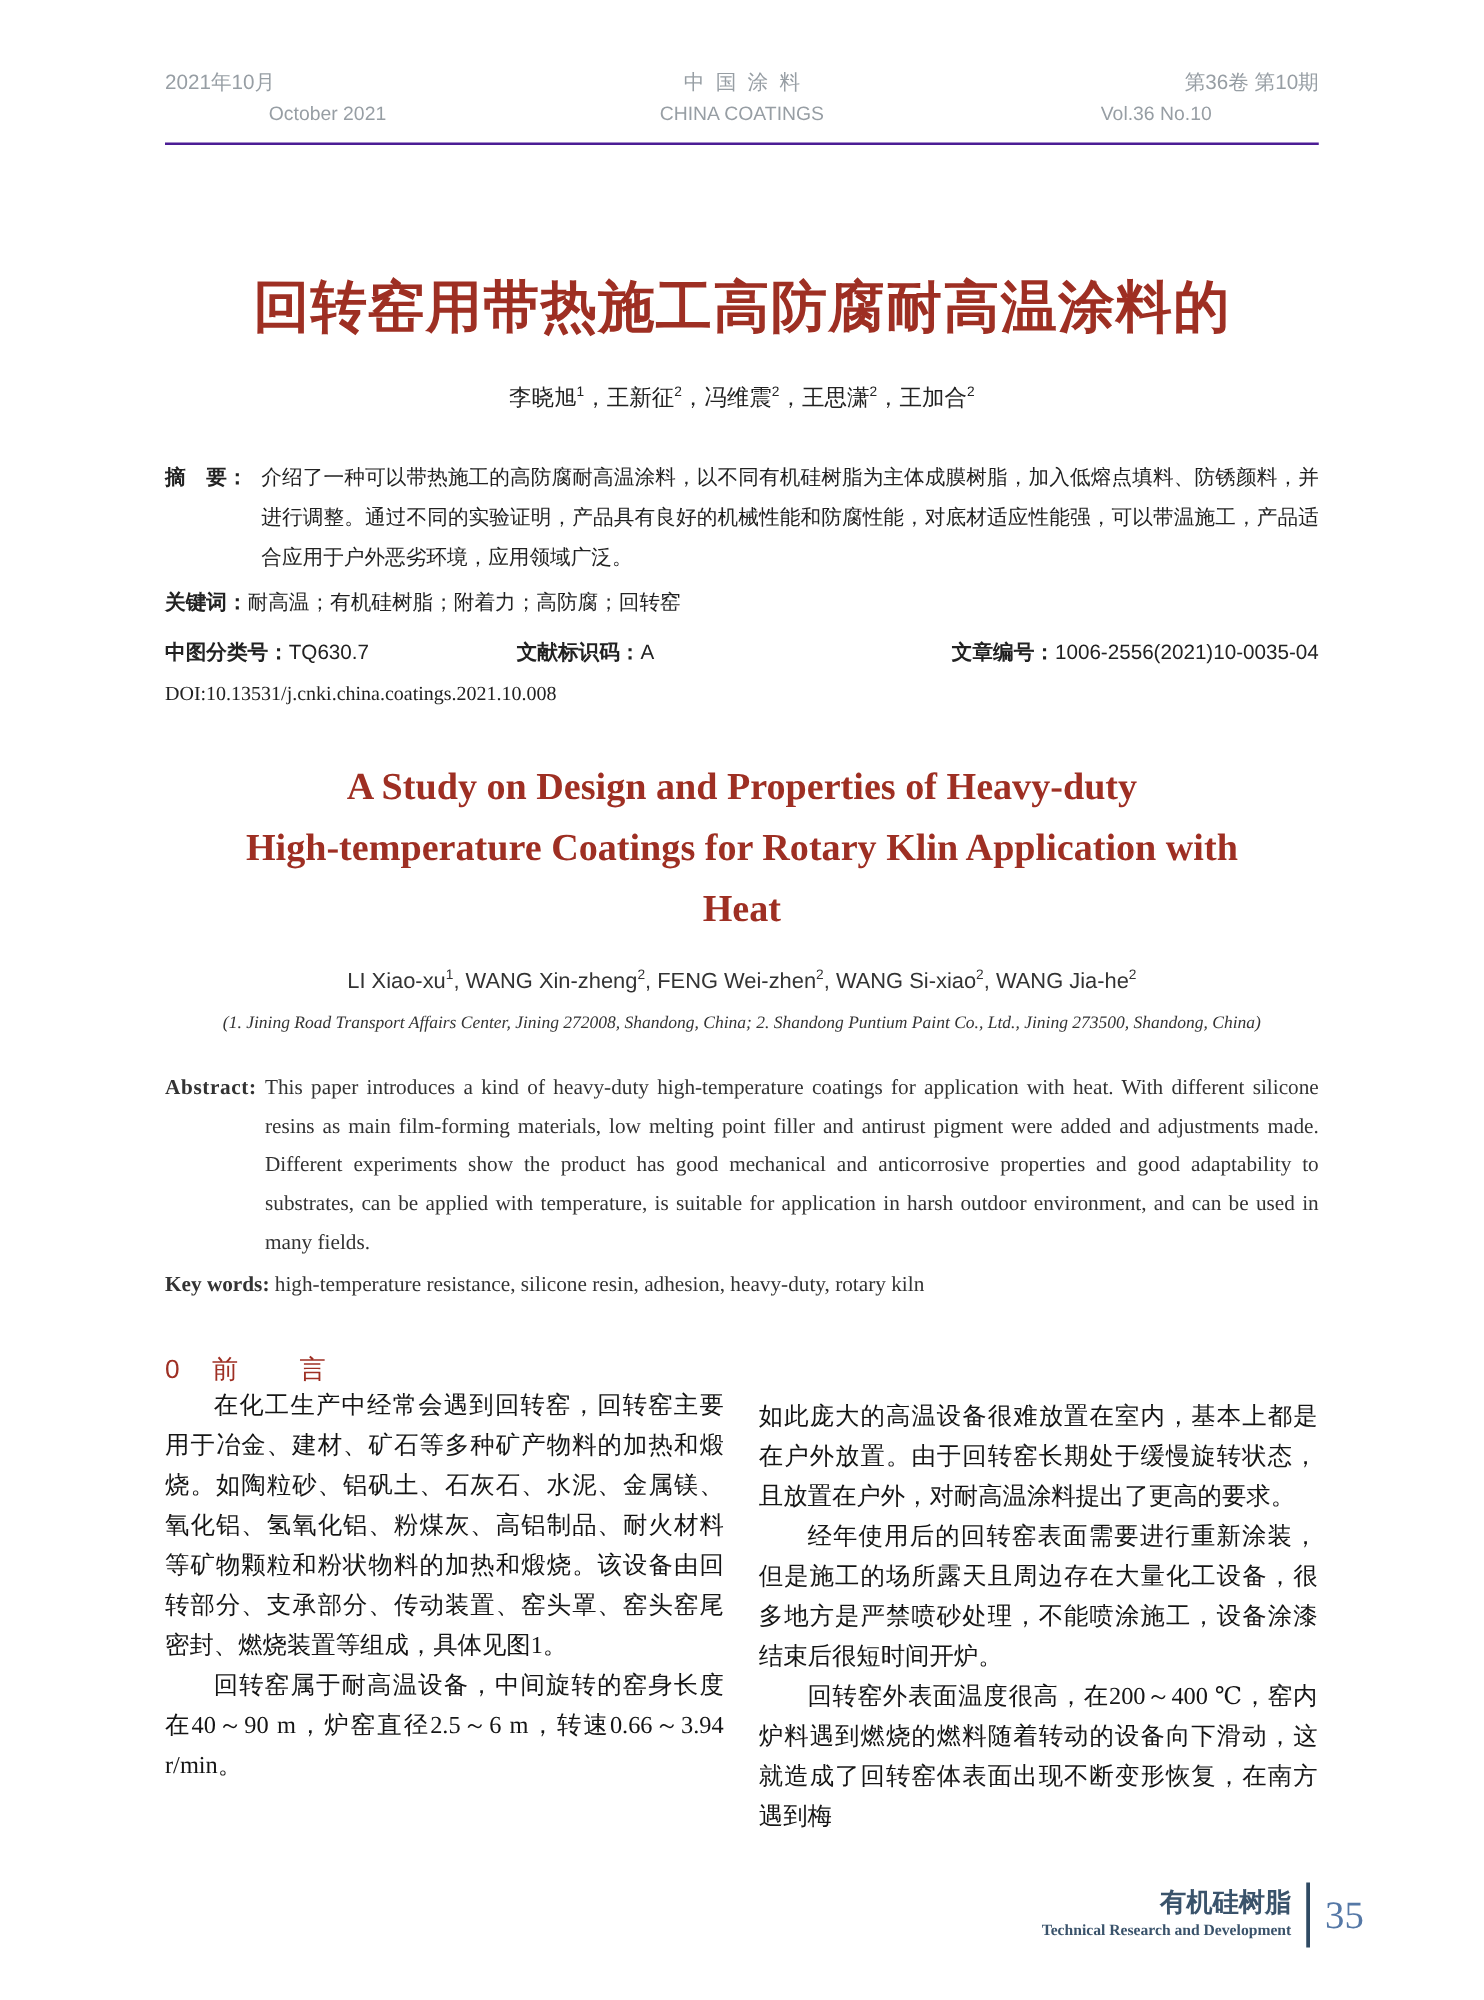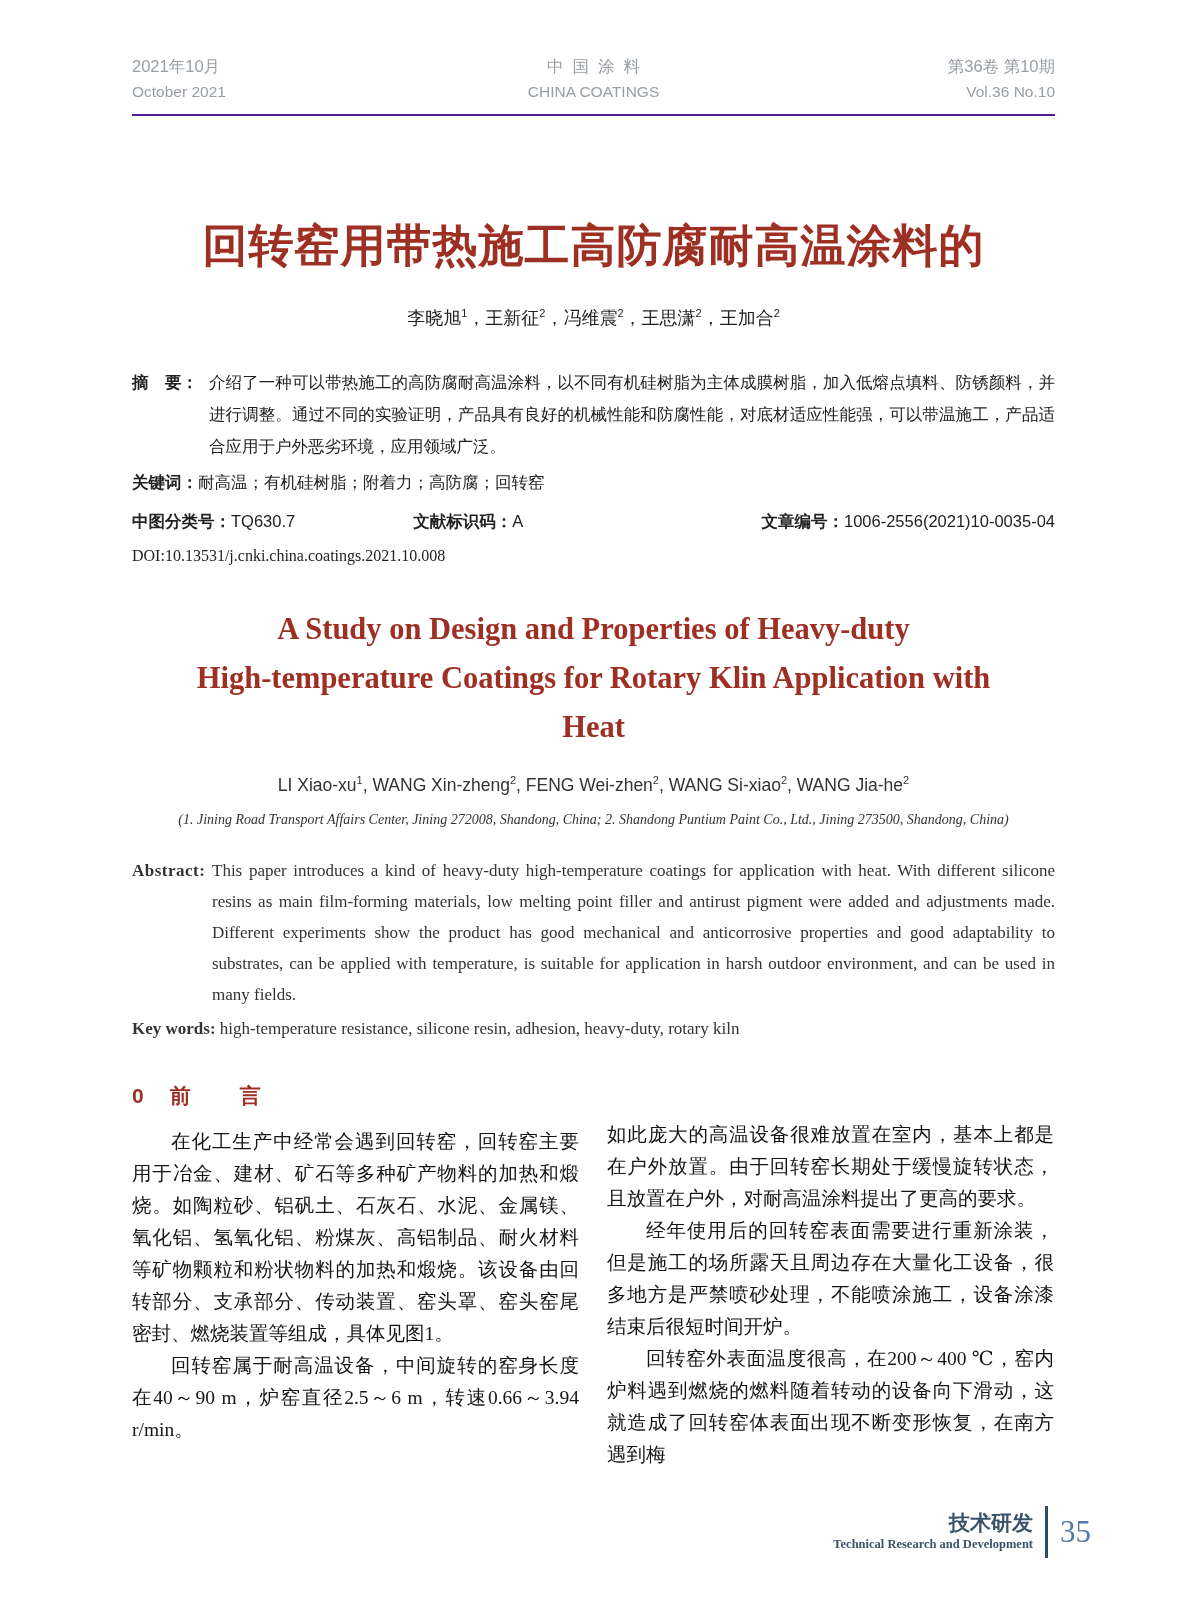--- a/index.html
+++ b/index.html
@@ -24,21 +24,21 @@
     color: #979ea4;
     border-bottom: 2px solid #4c1d95;
     padding-bottom: 10px;
   }
   .journal-header .cell { line-height: 25px; font-size: 16px; }
   .journal-header .cell.left { text-align: left; width: 260px; }
   .journal-header .cell.center { text-align: center; flex: 1; }
   .journal-header .cell.right { text-align: right; width: 260px; }
   .journal-header .cn { font-size: 16.5px; }
   .journal-header .center .cn { letter-spacing: 9px; text-indent: 9px; }
-  .journal-header .en { font-size: 15.5px; }
+  .journal-header .en { font-size: 15.5px; text-align: center; }
   
   .cn-title {
     margin-top: 96px;
     text-align: center;
     color: #9e2f23;
     font-weight: bold;
     font-size: 45px;
     line-height: 68px;
     font-family: "Liberation Sans", "DejaVu Sans", sans-serif;
     letter-spacing: 1px;
@@ -137,24 +137,23 @@
   .keywords-en .lbl { font-weight: bold; }
   
   .columns {
     margin-top: 38px;
     display: flex;
     gap: 28px;
   }
   .col { width: 447px; }
   .section-heading {
     color: #9e2f23;
-    font-weight: bold;
+    font-weight: normal;
     font-size: 21px;
     font-family: "Liberation Sans", "DejaVu Sans", sans-serif;
-    margin-bottom: 16px;
   }
   .section-heading .sec-no { margin-right: 26px; }
   .section-heading .sec-title { letter-spacing: 14px; }
   .body-text p {
     font-size: 19.5px;
     line-height: 32px;
     text-align: justify;
     color: #151515;
   }
   .body-text p.indent { text-indent: 2em; }
@@ -271,20 +270,20 @@
     </div>
     <div class="col right body-text">
       <p>如此庞大的高温设备很难放置在室内，基本上都是在户外放置。由于回转窑长期处于缓慢旋转状态，且放置在户外，对耐高温涂料提出了更高的要求。</p>
       <p class="indent">经年使用后的回转窑表面需要进行重新涂装，但是施工的场所露天且周边存在大量化工设备，很多地方是严禁喷砂处理，不能喷涂施工，设备涂漆结束后很短时间开炉。</p>
       <p class="indent">回转窑外表面温度很高，在200～400 ℃，窑内炉料遇到燃烧的燃料随着转动的设备向下滑动，这就造成了回转窑体表面出现不断变形恢复，在南方遇到梅</p>
     </div>
   </div>
 
   <div class="page-footer">
     <div class="footer-labels">
-      <div class="footer-cn">技术研发</div>
+      <div class="footer-cn">有机硅树脂</div>
       <div class="footer-en">Technical Research and Development</div>
     </div>
     <div class="footer-bar"></div>
     <div class="footer-page-no">35</div>
   </div>
 
 </div>
 
 </body></html>

